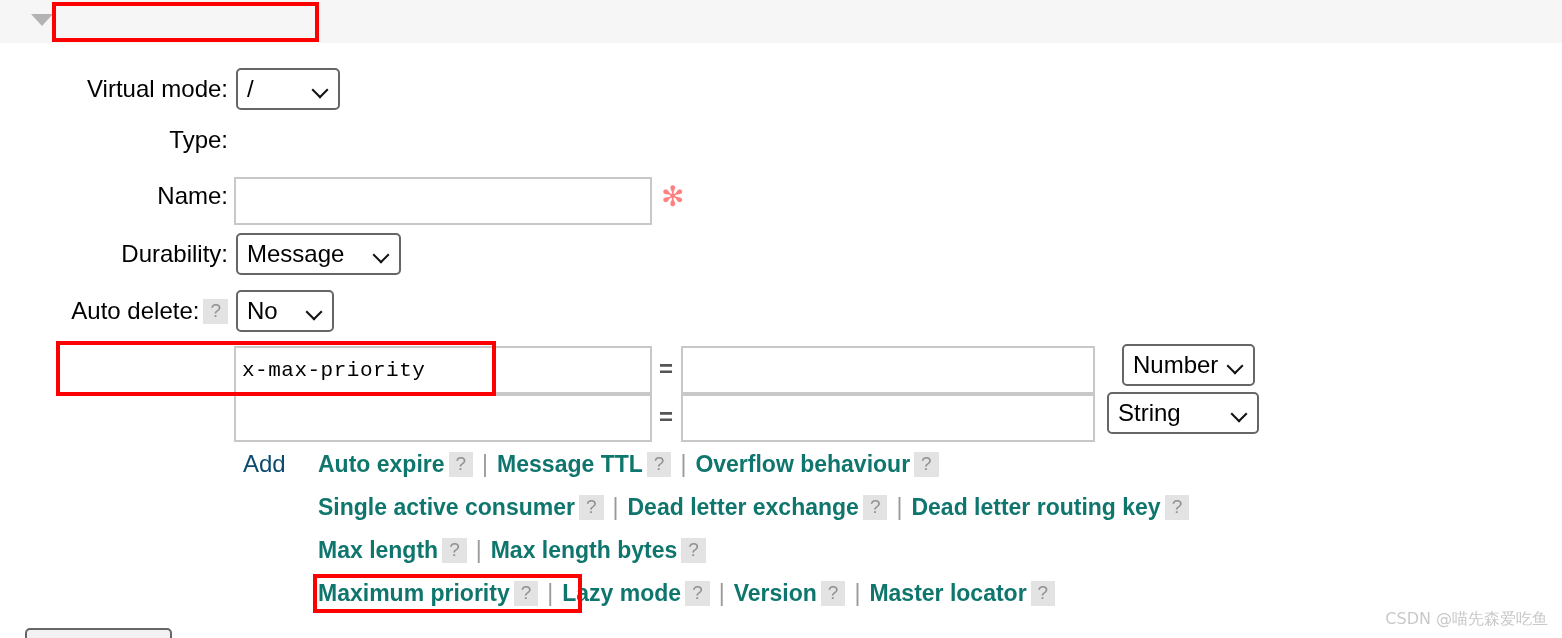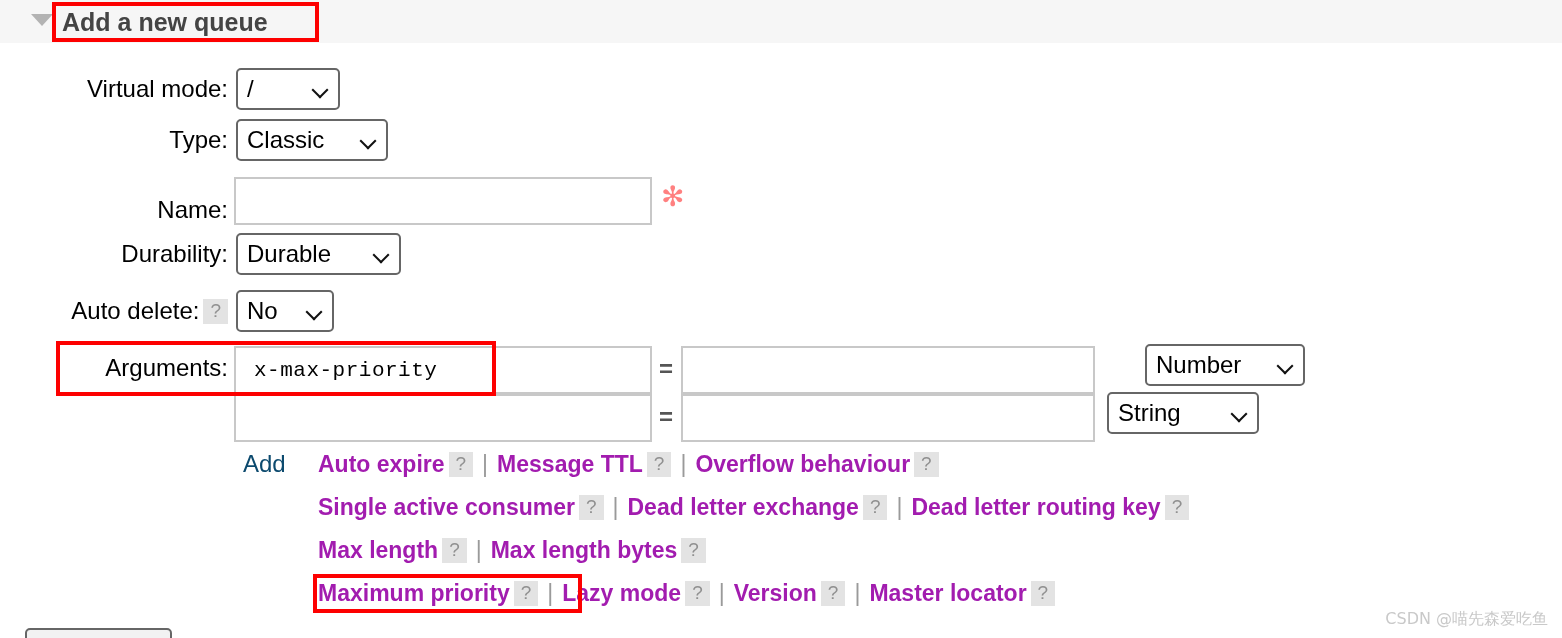--- a/index.html
+++ b/index.html
@@ -127,21 +127,21 @@
 
   input.txt {
     position: absolute;
     font-family: "Liberation Sans", sans-serif;
     font-size: 22px;
     color: #000;
     background: #ffffff;
     border: 2px solid #c8c8c8;
     box-sizing: border-box;
     height: 48px;
-    padding: 0 18px;
+    padding: 0 6px;
     border-radius: 0;
     outline: none;
   }
   input.mono {
     font-family: "Liberation Mono", monospace;
     font-size: 21px;
     letter-spacing: 0.5px;
   }
 
   .required-star {
@@ -198,21 +198,21 @@
   }
   .preset-row {
     position: absolute;
     left: 318px;
     white-space: nowrap;
     font-size: 23px;
     font-weight: bold;
     color: #444;
   }
   .preset-link {
-    color: #a21caf;
+    color: #0f766e;
     font-weight: bold;
     text-decoration: none;
     cursor: pointer;
   }
   .sep {
     color: #9a9a9a;
     font-weight: normal;
     margin: 0 9px 0 9px;
   }
 
@@ -238,66 +238,61 @@
     font-family: "DejaVu Sans", sans-serif;
     white-space: nowrap;
     text-align: right;
   }
 </style>
 </head>
 <body>
 
 <div class="section-header">
   <div class="toggle-triangle"></div>
-  <div class="section-title">Add a new queue</div>
 </div>
 <div class="anno-title"></div>
 
 <div class="form">
 
   <div class="row" style="top:25px;">
     <div class="label" style="top:7px;">Virtual mode:</div>
     <div class="sel-wrap" style="left:236px; top:0px; width:104px;">
       <div class="sel-inner">/</div>
     </div>
   </div>
 
   <div class="row" style="top:76px;">
     <div class="label" style="top:7px;">Type:</div>
-    <div class="sel-wrap" style="left:236px; top:0px; width:152px;">
-      <div class="sel-inner">Classic</div>
-    </div>
   </div>
 
   <div class="row" style="top:134px;">
-    <div class="label" style="top:19px;text-align:right;">Name:</div>
+    <div class="label" style="top:5px;text-align:right;">Name:</div>
     <input class="txt" style="left: 234px; top: 0px; width: 418px;" value="" placeholder="">
     <div class="required-star" style="left:661px; top:6px;">✻</div>
   </div>
 
   <div class="row" style="top:190px;">
     <div class="label" style="top:7px;">Durability:</div>
     <div class="sel-wrap" style="left:236px; top:0px; width:165px;">
-      <div class="sel-inner">Durable</div>
+      <div class="sel-inner">Message</div>
     </div>
   </div>
 
   <div class="row" style="top:247px;">
     <div class="label" style="top:7px; width:214px;"><span>Auto delete:</span><span class="help-badge">?</span></div>
     <div class="sel-wrap" style="left:236px; top:0px; width:98px;">
       <div class="sel-inner">No</div>
     </div>
   </div>
 
   <div class="row" style="top:303px;">
-    <div class="label" style="top:8px;">Arguments:</div>
     <input class="txt mono" style="left: 234px; top: 0px; width: 418px;" value="x-max-priority">
     <div class="eq" style="left:659px; top:9px;">=</div>
     <input class="txt" style="left: 681px; top: 0px; width: 414px;" value="">
-    <div class="sel-wrap" style="left:1145px; top:-2px; width:160px;">
+    <div class="sel-wrap" style="left:1122px; top:-2px; width:133px;">
       <div class="sel-inner">Number</div>
     </div>
   </div>
 
   <div class="row" style="top:351px;">
     <input class="txt" style="left: 234px; top: 0px; width: 418px;" value="">
     <div class="eq" style="left:659px; top:9px;">=</div>
     <input class="txt" style="left: 681px; top: 0px; width: 414px;" value="">
     <div class="sel-wrap" style="left:1107px; top:-2px; width:152px;">
       <div class="sel-inner">String</div>

